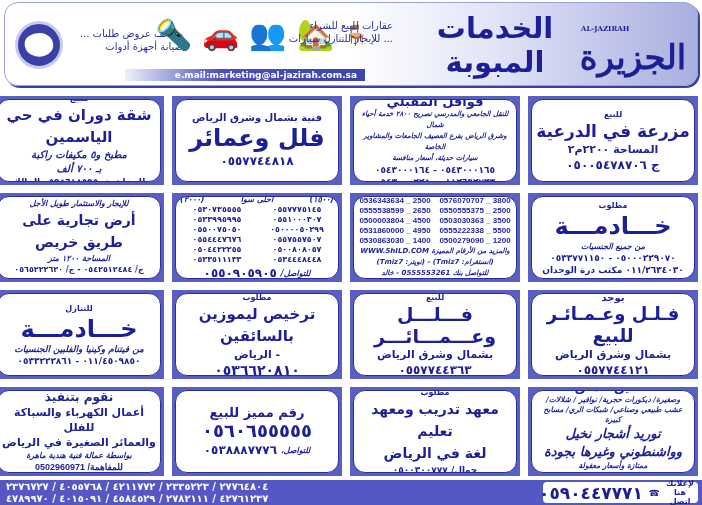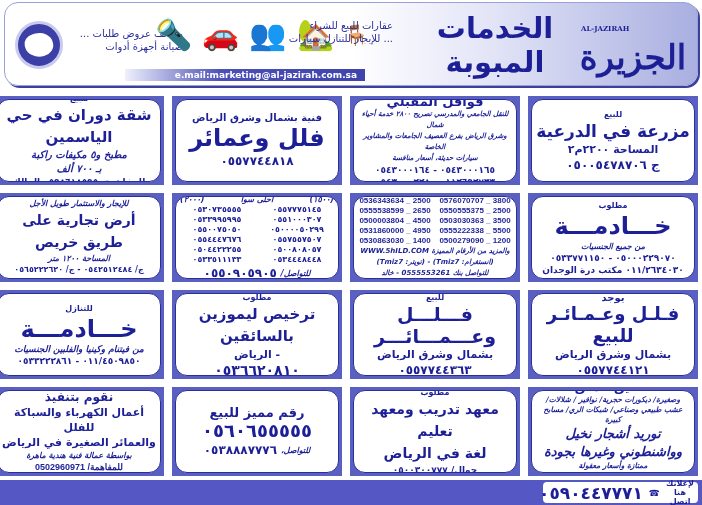--- a/index.html
+++ b/index.html
@@ -321,20 +321,24 @@
     <div class="sub" style="font-size:12px">نقوم بتنفيذ</div>
     <div class="sub">أعمال الكهرباء والسباكة للفلل</div>
     <div class="sub">والعمائر الصغيرة في الرياض</div>
     <div class="small">بواسطة عمالة فنية هندية ماهرة</div>
     <div class="phone-sm" style="font-family:'Liberation Sans',sans-serif">للمفاهمة/ 0502960971</div>
   </div>
     </div>
 </div>
 
 <div class="footer">
+  <div class="footer-phones">
+    <div>٢٧٧٦٤٨٠٤ / ٢٣٣٥٢٢٣ / ٤٢١١٧٧٢ / ٤٠٥٥٧٦٨ / ٢٣٧٦٧٢٧</div>
+    <div>٤٢٧٦١٢٣٧ / ٢٧٨٢١١١ / ٤٥٨٤٥٢٩ / ٤٠١٥٠٩١ / ٤٧٨٩٩٧٠</div>
+  </div>
   <div class="footer-contact">
     <div class="footer-label">
       <div>لإعلانك هنا</div>
       <div>اتصل</div>
     </div>
     <span style="font-size:9px;color:#1c1f96">☎</span>
     <div class="footer-number">٠٥٩٠٤٤٧٧٧١</div>
   </div>
 </div>
 

